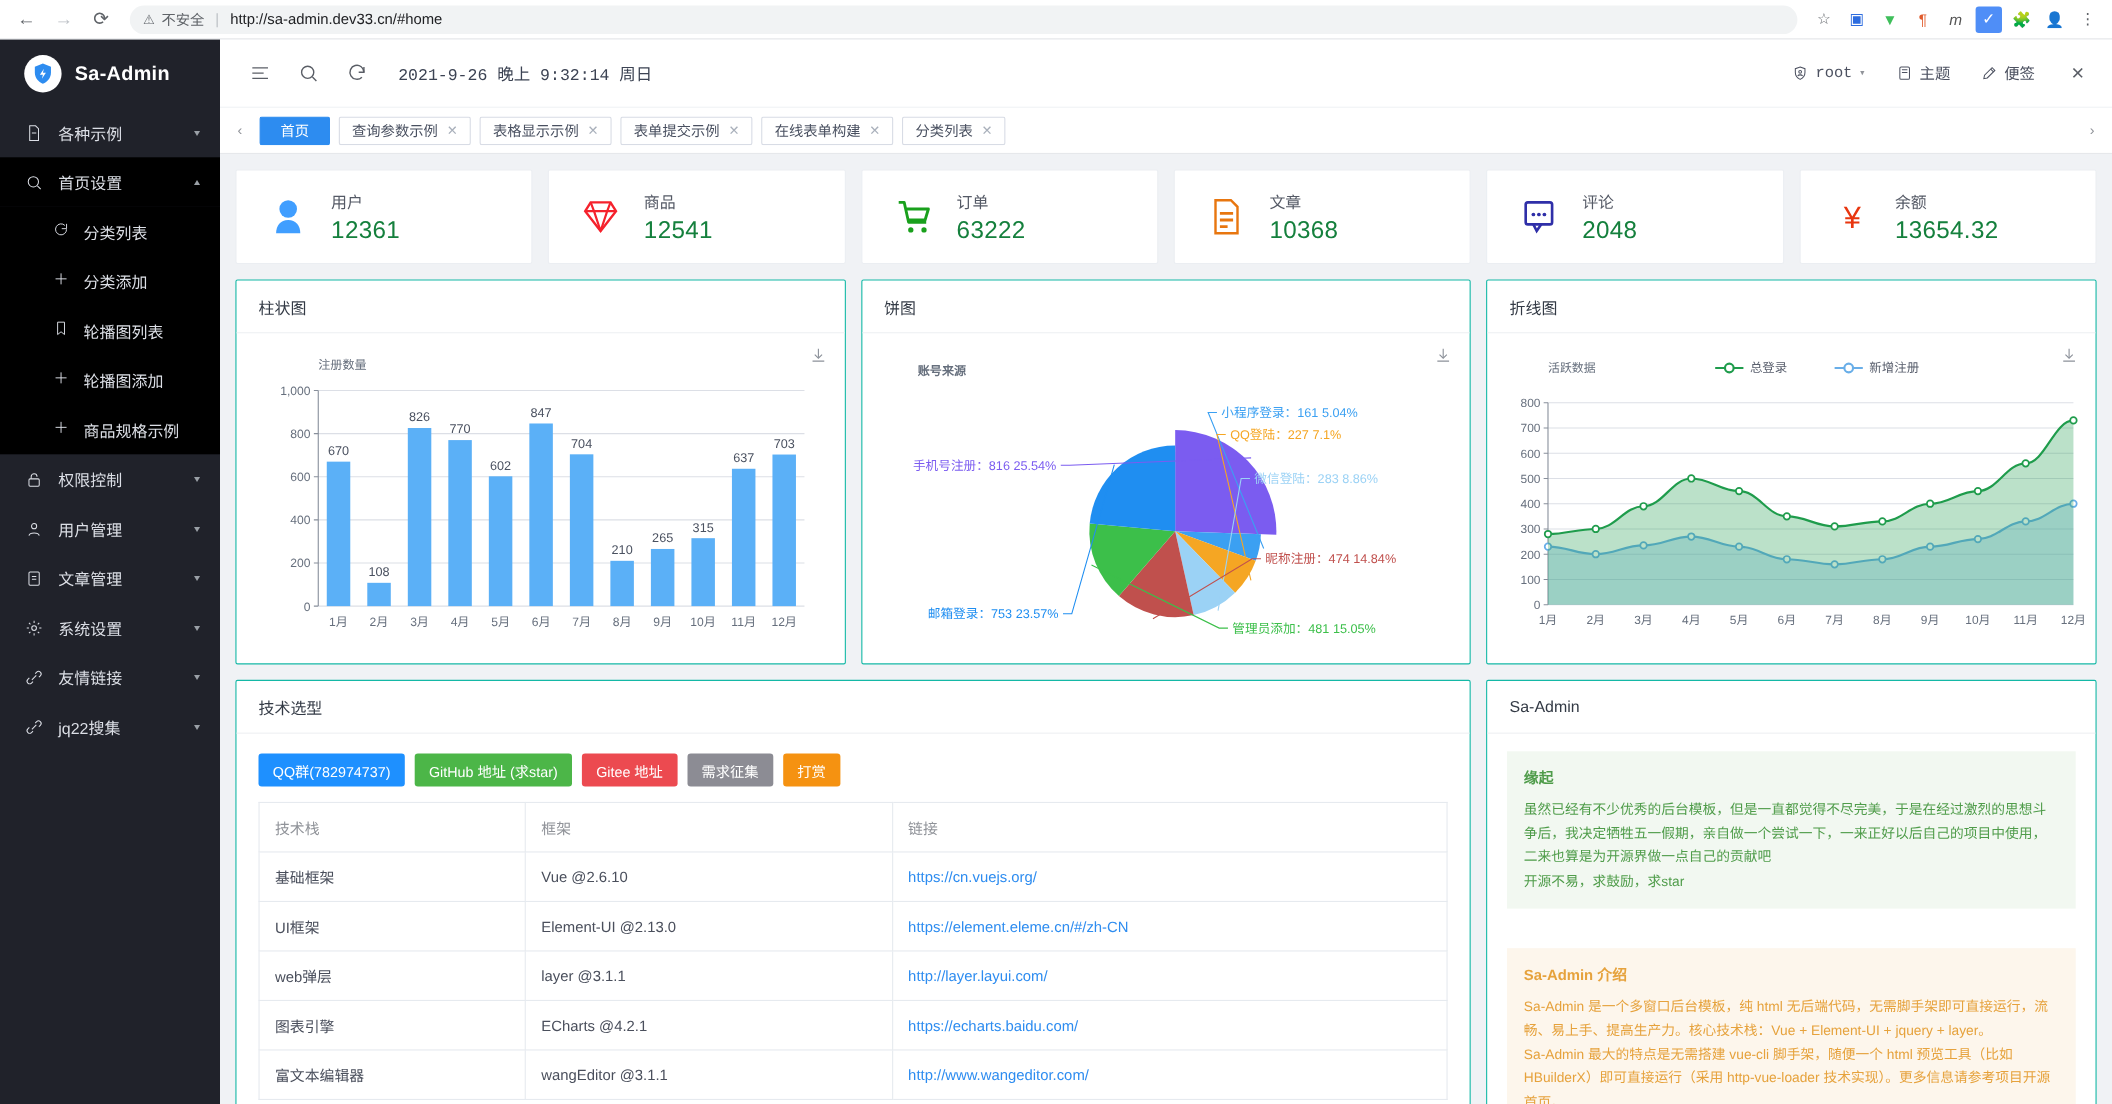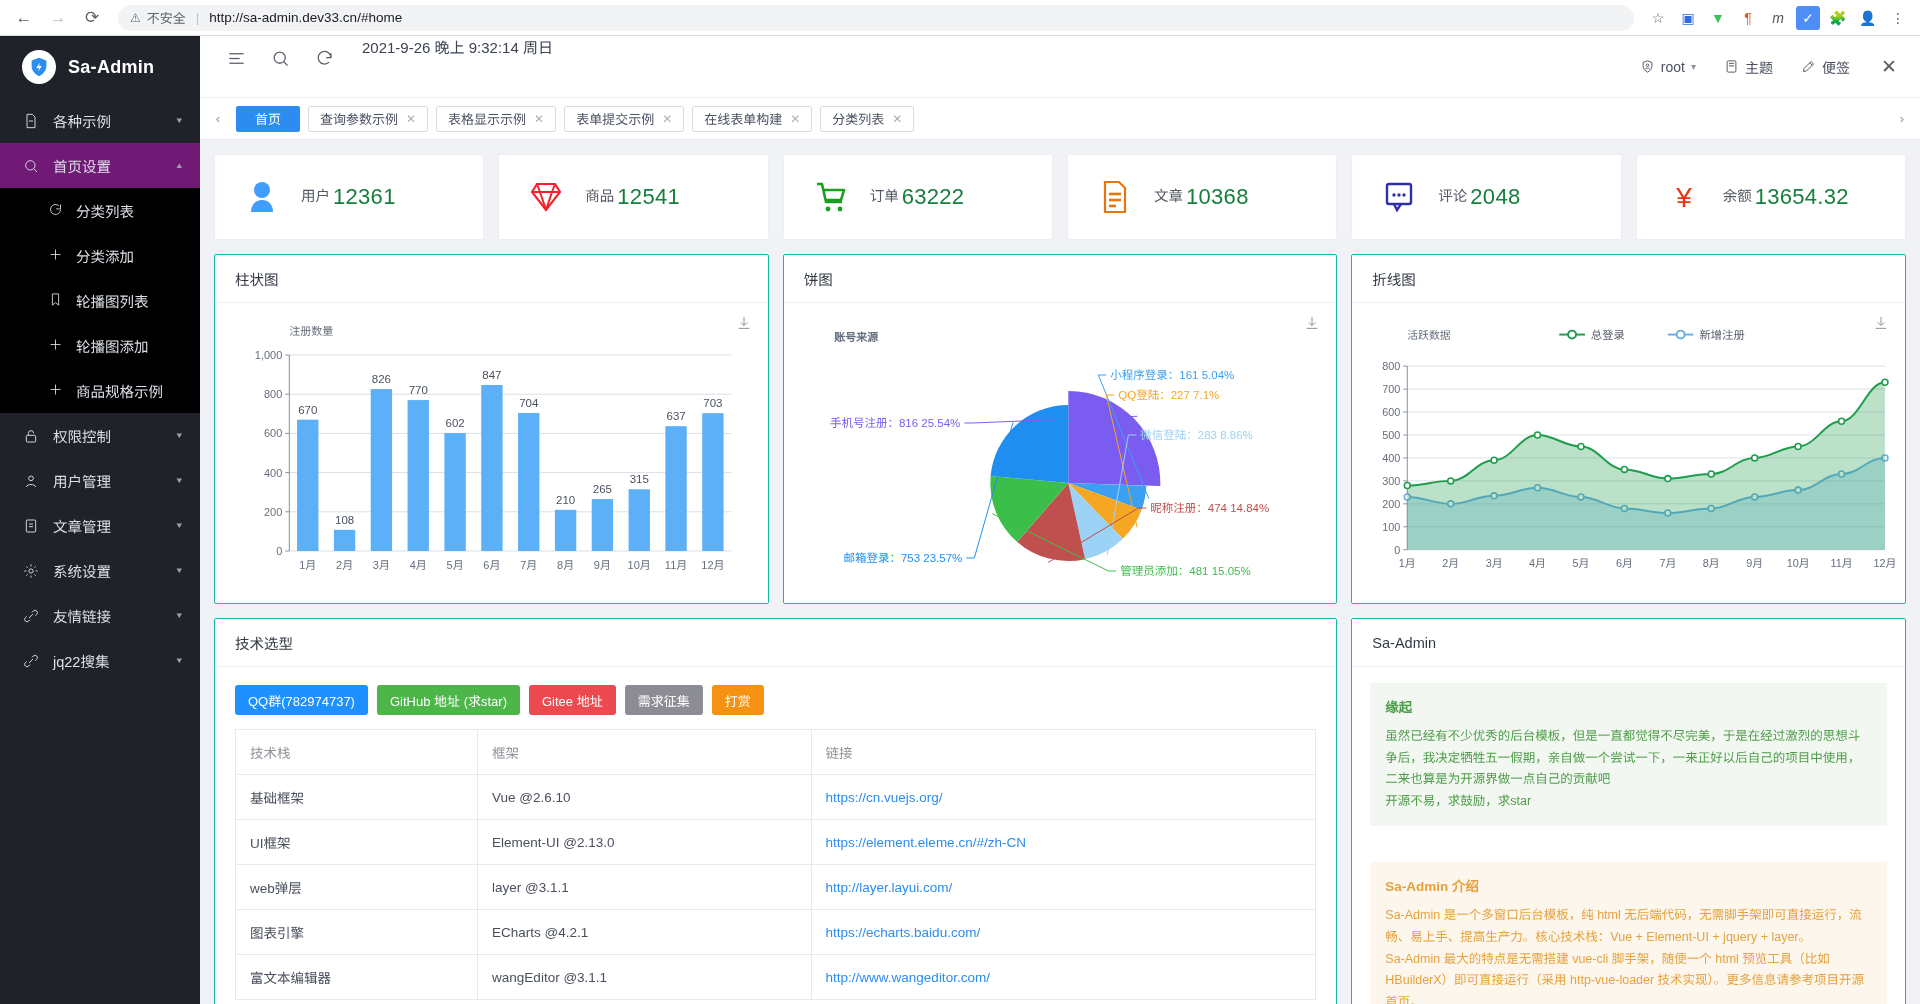--- a/index.html
+++ b/index.html
@@ -42,40 +42,40 @@
   .brand-badge {
     width: 34px; height: 34px; border-radius: 50%; background: #fff;
     display: flex; align-items: center; justify-content: center;
   }
   .brand-badge svg { width: 22px; height: 22px; }
   #brand-text { font-size: 18px; font-weight: bold; color: #fff; letter-spacing: .3px; }
   .menu-item {
     height: 45px; display: flex; align-items: center; gap: 14px;
     padding: 0 18px 0 22px; font-size: 14.5px; color: #dcdfe6; cursor: pointer;
   }
-  .menu-item.active-parent { background: #701a75; }
+  .menu-item.active-parent { background: #000000; }
   .menu-item .mi-ico {
     width: 17px; height: 17px; flex: 0 0 17px; display: flex;
     align-items: center; justify-content: center;
   }
   .menu-item .mi-ico svg { width: 16px; height: 16px; stroke: #dcdfe6; fill: none; stroke-width: 1.4; }
   .menu-label { flex: 1; white-space: nowrap; }
   .caret { font-size: 11px; color: #9aa0a6; transform: scaleY(.8); }
   .submenu { background: #000; }
   .sub-item {
     height: 45px; display: flex; align-items: center; gap: 13px;
     padding-left: 48px; font-size: 14.5px; color: #dcdfe6; cursor: pointer;
   }
   .sub-item .mi-ico svg { width: 15px; height: 15px; stroke: #dcdfe6; fill: none; stroke-width: 1.4; }
   
   #main { flex: 1; display: flex; flex-direction: column; min-width: 0; background: #f0f2f5; }
   
   #topbar {
-    height: 62px; background: #fff; display: flex; 
-    padding: 0 0 0 14px; border-bottom: 1px solid #eef0f3; flex: 0 0 62px;
+    height: 62px; background: #fff; display: flex; align-items: center;
+    padding: 0 0 0 14px; border-bottom: 1px solid #eef0f3; flex: 0 0 62px; font-family: Liberation Mono, monospace;
   }
   .tb-ico {
     width: 44px; height: 44px; display: flex; align-items: center; justify-content: center;
     color: #5a5e66; cursor: pointer;
   }
   .tb-ico svg { width: 19px; height: 19px; stroke: #5a5e66; fill: none; stroke-width: 1.6; }
   #datetime { font-size: 15px; color: #3c4353; margin-left: 16px; }
   #topbar-right { margin-left: auto; display: flex; align-items: center; gap: 4px; padding-right: 8px; }
   .tb-btn {
     display: flex; align-items: center; gap: 6px; padding: 0 12px; height: 40px;
@@ -107,21 +107,21 @@
   #content::-webkit-scrollbar { width: 9px; }
   #content::-webkit-scrollbar-thumb { background: #c5c7cc; border-radius: 5px; }
   
   #stats { display: flex; gap: 14px; }
   .stat-card {
     flex: 1; background: #fff; border: 1px solid #ebeef2; border-radius: 2px;
     height: 86px; display: flex; align-items: center; gap: 18px; padding: 0 26px;
   }
   .stat-ico { width: 42px; height: 42px; flex: 0 0 42px; display: flex; align-items: center; justify-content: center; }
   .stat-ico svg { width: 38px; height: 38px; }
-  .stat-txt { display: flex; flex-direction: row; gap: 3px; }
+  .stat-txt { display: flex; flex-direction: column; gap: 3px; }
   .stat-label { font-size: 14.5px; color: #555a66; }
   .stat-value { font-size: 22px; color: #15803d; letter-spacing: .3px; }
   
   #charts { display: flex; gap: 14px; margin-top: 14px; }
   .panel { background: #fff; border: 1px solid #14b8a6; border-radius: 2px; }
   .panel-head {
     height: 48px; display: flex; align-items: center; padding: 0 20px;
     border-bottom: 1px solid #eef0f3; font-size: 14.5px; color: #333a45;
   }
   .chart-box { position: relative; height: 300px; }

